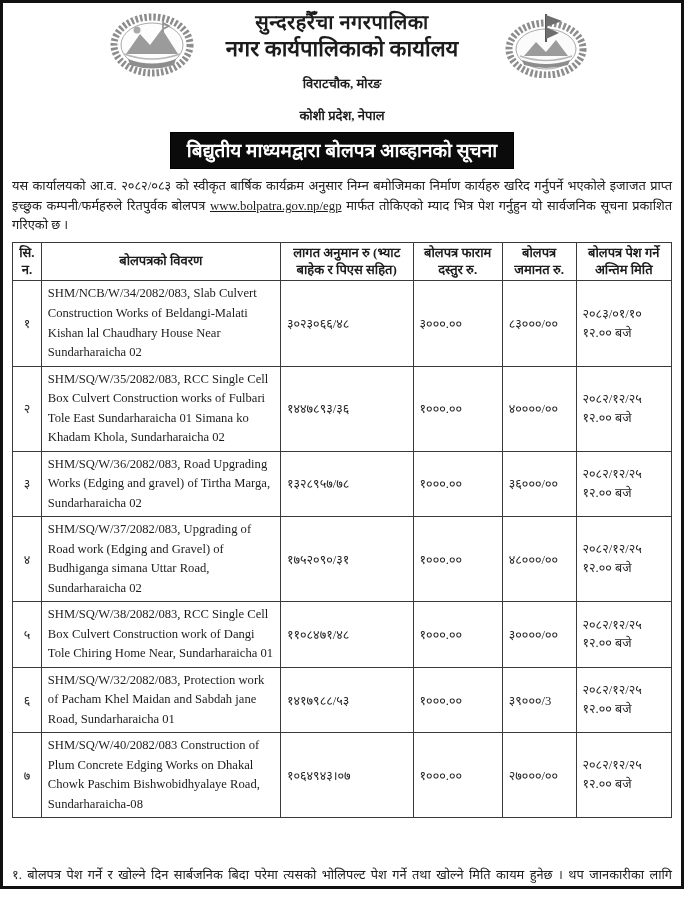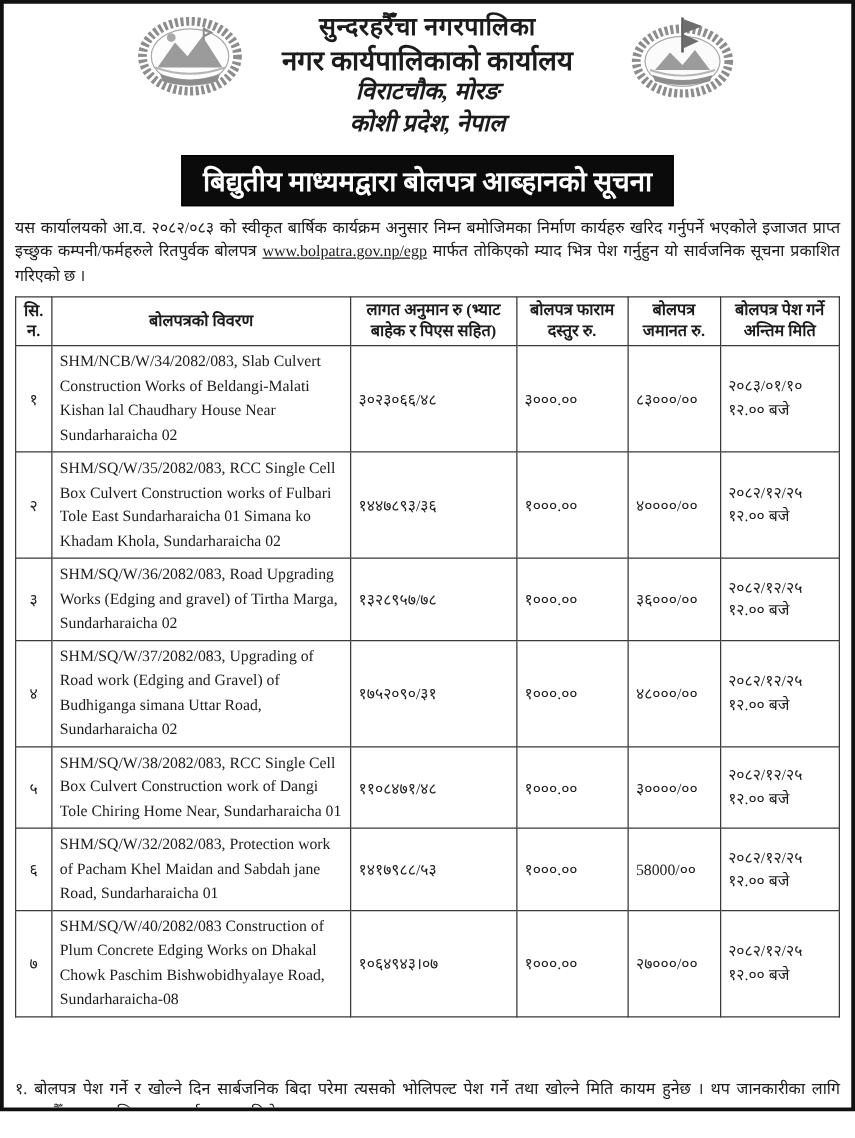--- a/index.html
+++ b/index.html
@@ -18,27 +18,27 @@
     padding:5px 9px 4px 9px;
     overflow:hidden;
   }
   
   .masthead { position:relative; text-align:center; padding-top:3px; min-height:108px; }
   .emblem { position:absolute; top:4px; width:84px; height:66px; }
   .emblem.left  { left:98px; }
   .emblem.right { left:492px; }
   .muni-title { font-size:20px; font-weight:bold; letter-spacing:.5px; line-height:1.1; }
   .office-title { font-size:22px; font-weight:bold; line-height:1.15; margin-top:3px; }
-  .addr-line { font-size:19px; font-weight:bold; line-height:1.35; margin-top:0;font-style:italic; }
+  .addr-line { font-size:13px; font-weight:bold; line-height:1.35; margin-top:14px; }
   
   .bar-wrap { text-align:center; margin-top:8px; }
   .notice-bar {
     display:inline-block;
     background:#0b0b0b; color:#fff;
-    font-size:22px; font-weight:bold;
+    font-size:19px; font-weight:bold;
     padding:4px 16px 5px 16px;
     border:1px solid #000;
   }
   .pub-date { text-align:center; font-size:13px; font-weight:bold; margin-top:9px; }
   
   .intro {
     font-size:12.8px; line-height:1.52;
     text-align:justify; margin-top:8px;
   }
   .intro .url { text-decoration:underline; }
@@ -169,21 +169,21 @@
           <td class="c-dead">
             <div>२०८२/१२/२५</div>
             <div>१२.०० बजे</div>
           </td>
         </tr>
         <tr>
           <td class="c-sn">६</td>
           <td class="c-desc">SHM/SQ/W/32/2082/083, Protection work of Pacham Khel Maidan and Sabdah jane Road, Sundarharaicha 01</td>
           <td class="c-cost">१४१७९८८/५३</td>
           <td class="c-fee">१०००.००</td>
-          <td class="c-bond">58000/००</td>
+          <td class="c-bond">३९०००/3</td>
           <td class="c-dead">
             <div>२०८२/१२/२५</div>
             <div>१२.०० बजे</div>
           </td>
         </tr>
         <tr>
           <td class="c-sn">७</td>
           <td class="c-desc">SHM/SQ/W/40/2082/083 Construction of Plum Concrete Edging Works on Dhakal Chowk Paschim Bishwobidhyalaye Road, Sundarharaicha-08</td>
           <td class="c-cost">१०६४९४३।०७</td>
           <td class="c-fee">१०००.००</td>

